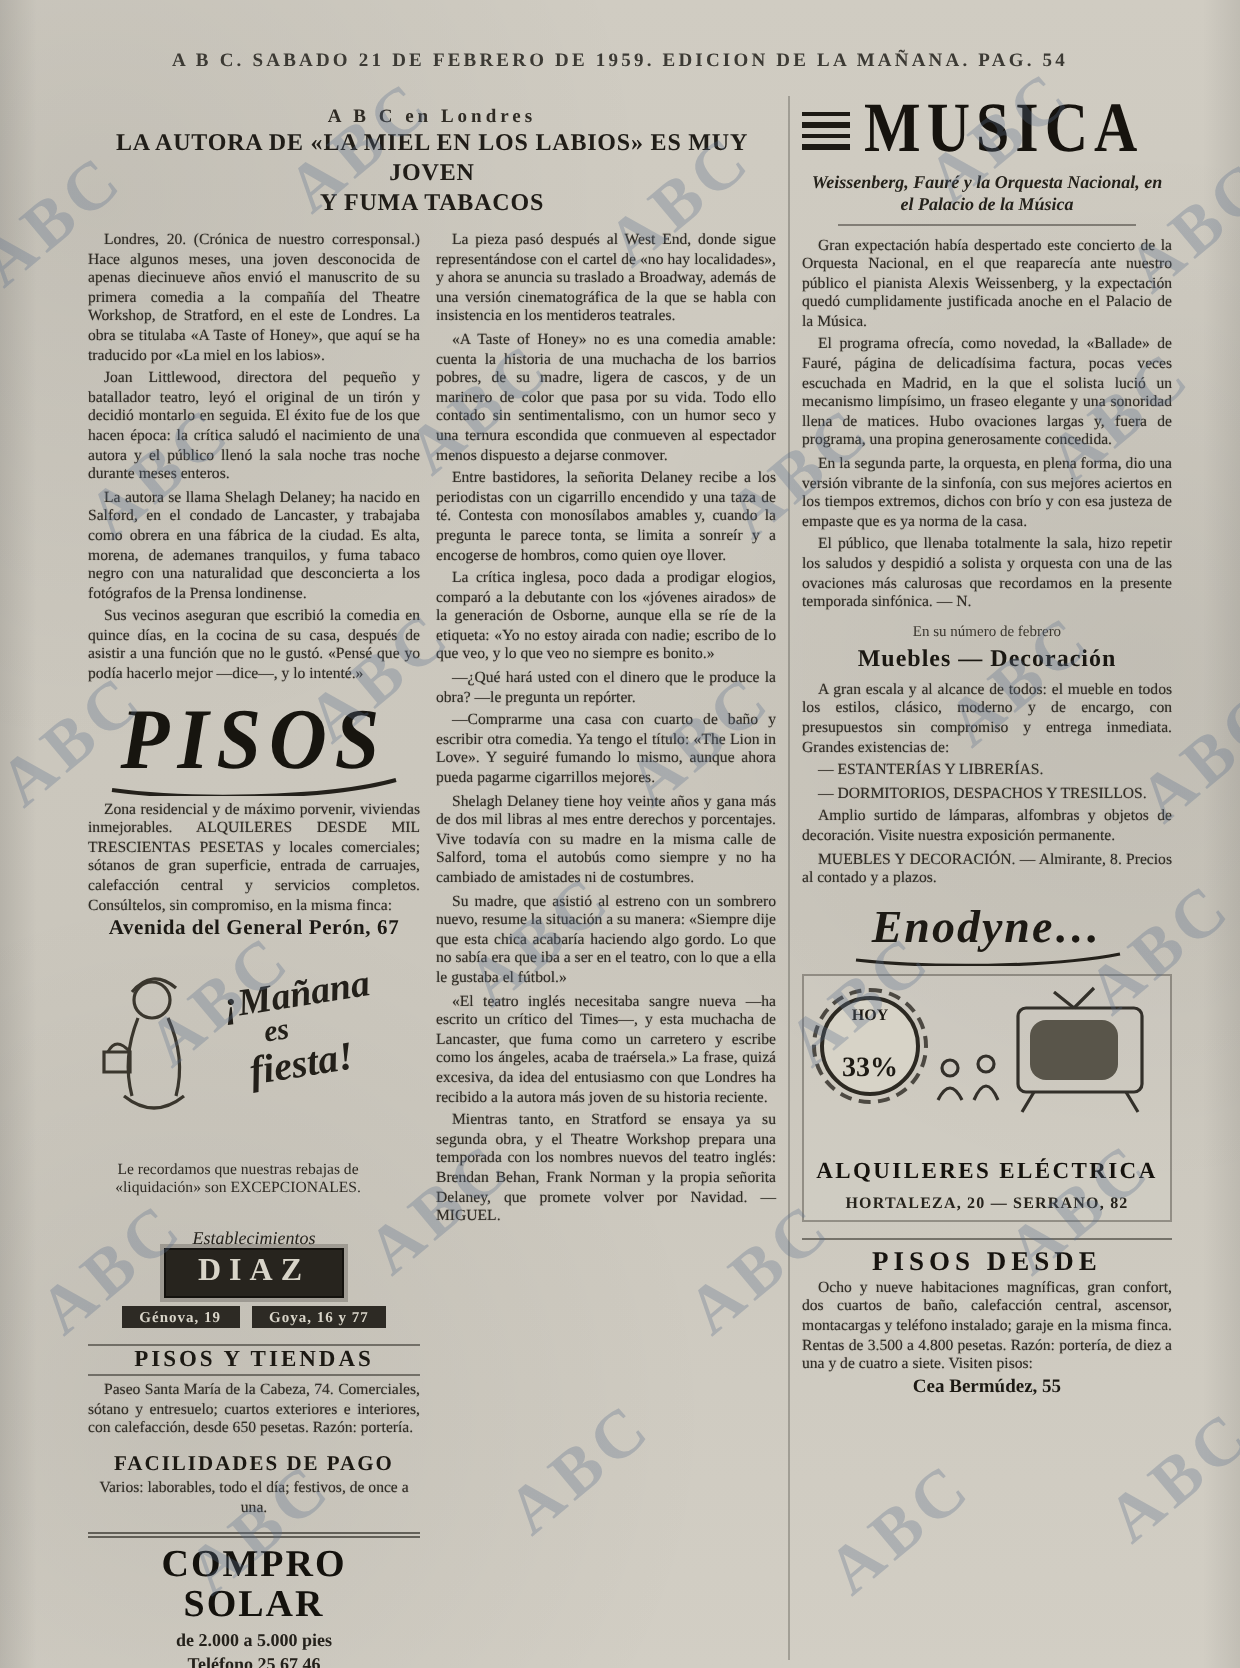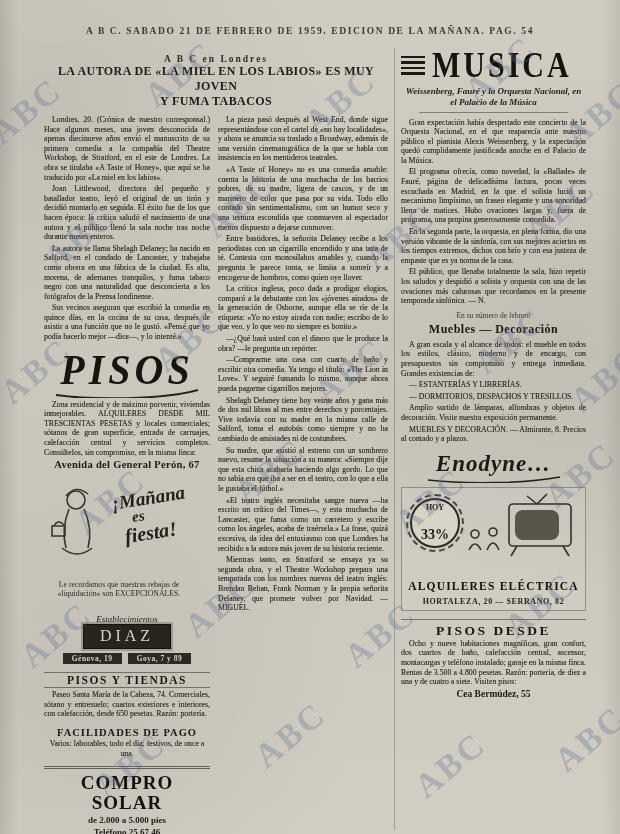--- a/index.html
+++ b/index.html
@@ -43,21 +43,21 @@
   .manana-fig{position:absolute;left:2px;top:6px;}
   .script-lines{position:absolute;left:70px;top:10px;transform:rotate(-9deg);
     font-style:italic;font-weight:bold;color:#23201a;line-height:1.0;}
   .script-lines .l1{font-size:19px;}
   .script-lines .l2{font-size:15px;margin-left:18px;}
   .script-lines .l3{font-size:20px;margin-left:8px;}
   .manana-note{position:absolute;left:0;right:16px;bottom:0;font-size:7.8px;line-height:9.4px;text-align:center;
     color:#2e2a23;}
   .diaz-ad{text-align:center;}
   .diaz-pre{font-style:italic;font-size:9px;color:#26231d;}
-  .diaz-ribbon{display:inline-block;background:#27241e;color:#d8d4c8;font-weight:normal;font-size:16px;
+  .diaz-ribbon{display:inline-block;background:#27241e;color:#d8d4c8;font-weight:bold;font-size:16px;
     letter-spacing:4px;padding:2px 16px 3px 16px;border:1px solid #14120e;box-shadow:0 0 0 2px rgba(39,36,30,.25);}
   .diaz-chips{margin-top:4px;display:flex;justify-content:center;gap:6px;}
   .chip{background:#2d2a24;color:#d8d4c8;font-size:7.5px;font-weight:bold;padding:1px 9px;letter-spacing:.5px;}
   .section-title{font-weight:bold;font-size:11.5px;text-align:center;letter-spacing:1.5px;color:#1c1913;
     border-top:1px solid rgba(30,28,22,.5);border-bottom:1px solid rgba(30,28,22,.5);padding:1px 0;margin-bottom:2px;}
   .plain-title{font-weight:bold;font-size:10.5px;text-align:center;letter-spacing:1px;color:#1c1913;margin-bottom:1px;}
   .compro-ad{border-top:3px double rgba(30,28,22,.6);padding-top:4px;text-align:center;}
   .compro-title{font-size:19px;font-weight:bold;letter-spacing:1px;color:#14120d;line-height:1.05;}
   .compro-line{font-size:9px;font-weight:bold;color:#24211b;margin-top:2px;}
 
@@ -144,21 +144,21 @@
               <div class="l3">fiesta!</div>
             </div>
             <p class="manana-note">Le recordamos que nuestras rebajas de «liquidación» son EXCEPCIONALES.</p>
           </div>
 
           <div class="ad diaz-ad">
             <div class="diaz-pre">Establecimientos</div>
             <div class="diaz-ribbon">DIAZ</div>
             <div class="diaz-chips">
               <span class="chip">Génova, 19</span>
-              <span class="chip">Goya, 7 y 89</span>
+              <span class="chip">Goya, 16 y 77</span>
             </div>
           </div>
 
           <div class="ad">
             <div class="section-title">PISOS Y TIENDAS</div>
             <p class="bt">Paseo Santa María de la Cabeza, 74. Comerciales, sótano y entresuelo; cuartos exteriores e interiores, con calefacción, desde 650 pesetas. Razón: portería.</p>
           </div>
 
           <div class="ad">
             <div class="plain-title">FACILIDADES DE PAGO</div>

